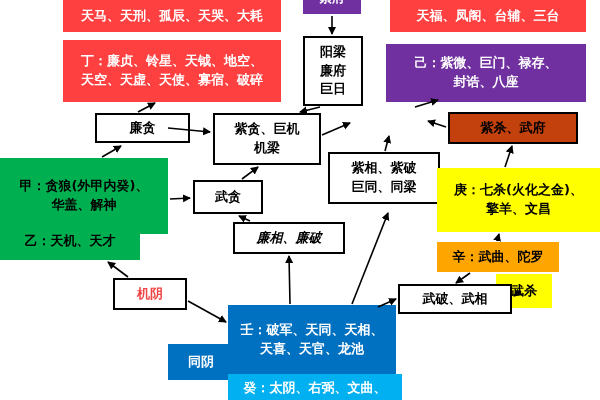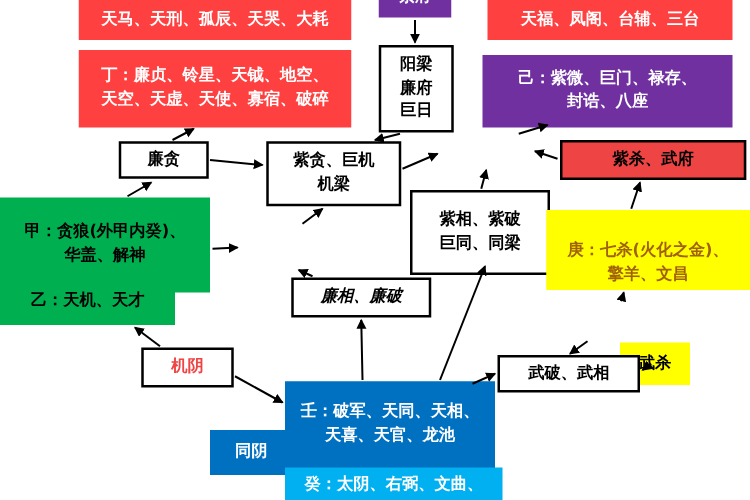--- a/index.html
+++ b/index.html
@@ -53,32 +53,34 @@
 <div class="node vbottom" style="left: 63px; top: -26px; width: 218px; height: 58px; background: rgb(255, 64, 64); color: rgb(255, 255, 255);"><span>天马、天刑、孤辰、天哭、大耗</span></div>
     <div class="node vbottom" style="left: 303px; top: -16px; width: 58px; height: 30px; background: rgb(112, 48, 160); color: rgb(255, 255, 255);"><span>紫府</span></div>
     <div class="node vbottom" style="left: 390px; top: -26px; width: 196px; height: 58px; background: rgb(255, 64, 64); color: rgb(255, 255, 255);"><span>天福、凤阁、台辅、三台</span></div>
     <div class="node" style="left: 63px; top: 40px; width: 218px; height: 62px; background: rgb(255, 64, 64); color: rgb(255, 255, 255);"><span>丁：廉贞、铃星、天钺、地空、
 天空、天虚、天使、寡宿、破碎</span></div>
     <div class="node bordered" style="left: 303px; top: 36px; width: 60px; height: 70px; background: rgb(255, 255, 255); color: rgb(0, 0, 0);"><span>阳梁
 廉府
 巨日</span></div>
     <div class="node" style="left: 386px; top: 44px; width: 200px; height: 58px; background: rgb(112, 48, 160); color: rgb(255, 255, 255);"><span>己：紫微、巨门、禄存、
 封诰、八座</span></div>
-    <div class="node bordered" style="left: 95px; top: 113px; width: 72px; height: 30px; background: rgb(255, 255, 255); color: rgb(0, 0, 0);"><span>廉贪</span></div>
+    <div class="node bordered" style="left: 95px; top: 113px; width: 95px; height: 30px; background: rgb(255, 255, 255); color: rgb(0, 0, 0);"><span>廉贪</span></div>
     <div class="node bordered" style="left: 213px; top: 113px; width: 108px; height: 52px; background: rgb(255, 255, 255); color: rgb(0, 0, 0);"><span>紫贪、巨机
 机梁</span></div>
-    <div class="node bordered" style="left: 448px; top: 112px; width: 149px; height: 32px; background: #ef4444; color: rgb(0, 0, 0); text-align: center;"><span>紫杀、武府</span></div>
+    <div class="node bordered" style="left: 448px; top: 112px; width: 130px; height: 32px; background: #c2410c; color: rgb(0, 0, 0); text-align: center;"><span>紫杀、武府</span></div>
     <div class="node" style="left: 0px; top: 158px; width: 168px; height: 76px; background: rgb(0, 176, 80); color: rgb(0, 0, 0);"><span>甲：贪狼(外甲内癸)、
 华盖、解神</span></div>
-    <div class="node bordered" style="left: 328px; top: 152px; width: 112px; height: 68px; background: rgb(255, 255, 255); color: rgb(0, 0, 0);"><span>紫相、紫破
+    <div class="node bordered" style="left: 193px; top: 180px; width: 70px; height: 34px; background: rgb(255, 255, 255); color: rgb(0, 0, 0);"><span>武贪</span></div>
+    <div class="node bordered" style="left: 328px; top: 152px; width: 112px; height: 52px; background: rgb(255, 255, 255); color: rgb(0, 0, 0);"><span>紫相、紫破
 巨同、同梁</span></div>
-    <div class="node" style="left: 437px; top: 168px; width: 163px; height: 64px; background: rgb(255, 255, 0); color: #a16207; align-items: flex-end;"><span>庚：七杀(火化之金)、
+    <div class="node" style="left: 437px; top: 168px; width: 163px; height: 64px; background: rgb(255, 255, 0); color: #000000;"><span>庚：七杀(火化之金)、
 擎羊、文昌</span></div>
     <div class="node" style="left: 0px; top: 222px; width: 140px; height: 38px; background: rgb(0, 176, 80); color: rgb(0, 0, 0);"><span>乙：天机、天才</span></div>
     <div class="node bordered" style="left: 233px; top: 222px; width: 112px; height: 32px; background: rgb(255, 255, 255); color: rgb(0, 0, 0); font-style: italic;"><span>廉相、廉破</span></div>
+    <div class="node" style="left: 437px; top: 242px; width: 122px; height: 30px; background: rgb(255, 165, 0); color: rgb(0, 0, 0);"><span>辛：武曲、陀罗</span></div>
     <div class="node" style="left: 496px; top: 274px; width: 56px; height: 34px; background: rgb(255, 255, 0); color: rgb(0, 0, 0);"><span>武杀</span></div>
     <div class="node bordered" style="left: 113px; top: 278px; width: 74px; height: 32px; background: rgb(255, 255, 255); color: #ef4444;"><span>机阴</span></div>
     <div class="node bordered" style="left: 398px; top: 284px; width: 114px; height: 30px; background: rgb(255, 255, 255); color: rgb(0, 0, 0);"><span>武破、武相</span></div>
     <div class="node" style="left: 228px; top: 305px; width: 168px; height: 70px; background: rgb(0, 112, 192); color: rgb(255, 255, 255);"><span>壬：破军、天同、天相、
 天喜、天官、龙池</span></div>
     <div class="node" style="left: 168px; top: 344px; width: 66px; height: 36px; background: rgb(0, 112, 192); color: rgb(255, 255, 255);"><span>同阴</span></div>
     <div class="node vtop" style="left: 228px; top: 374px; width: 174px; height: 42px; background: rgb(0, 176, 240); color: rgb(255, 255, 255);"><span>癸：太阴、右弼、文曲、</span></div>
   </div>
 
 </body></html>

